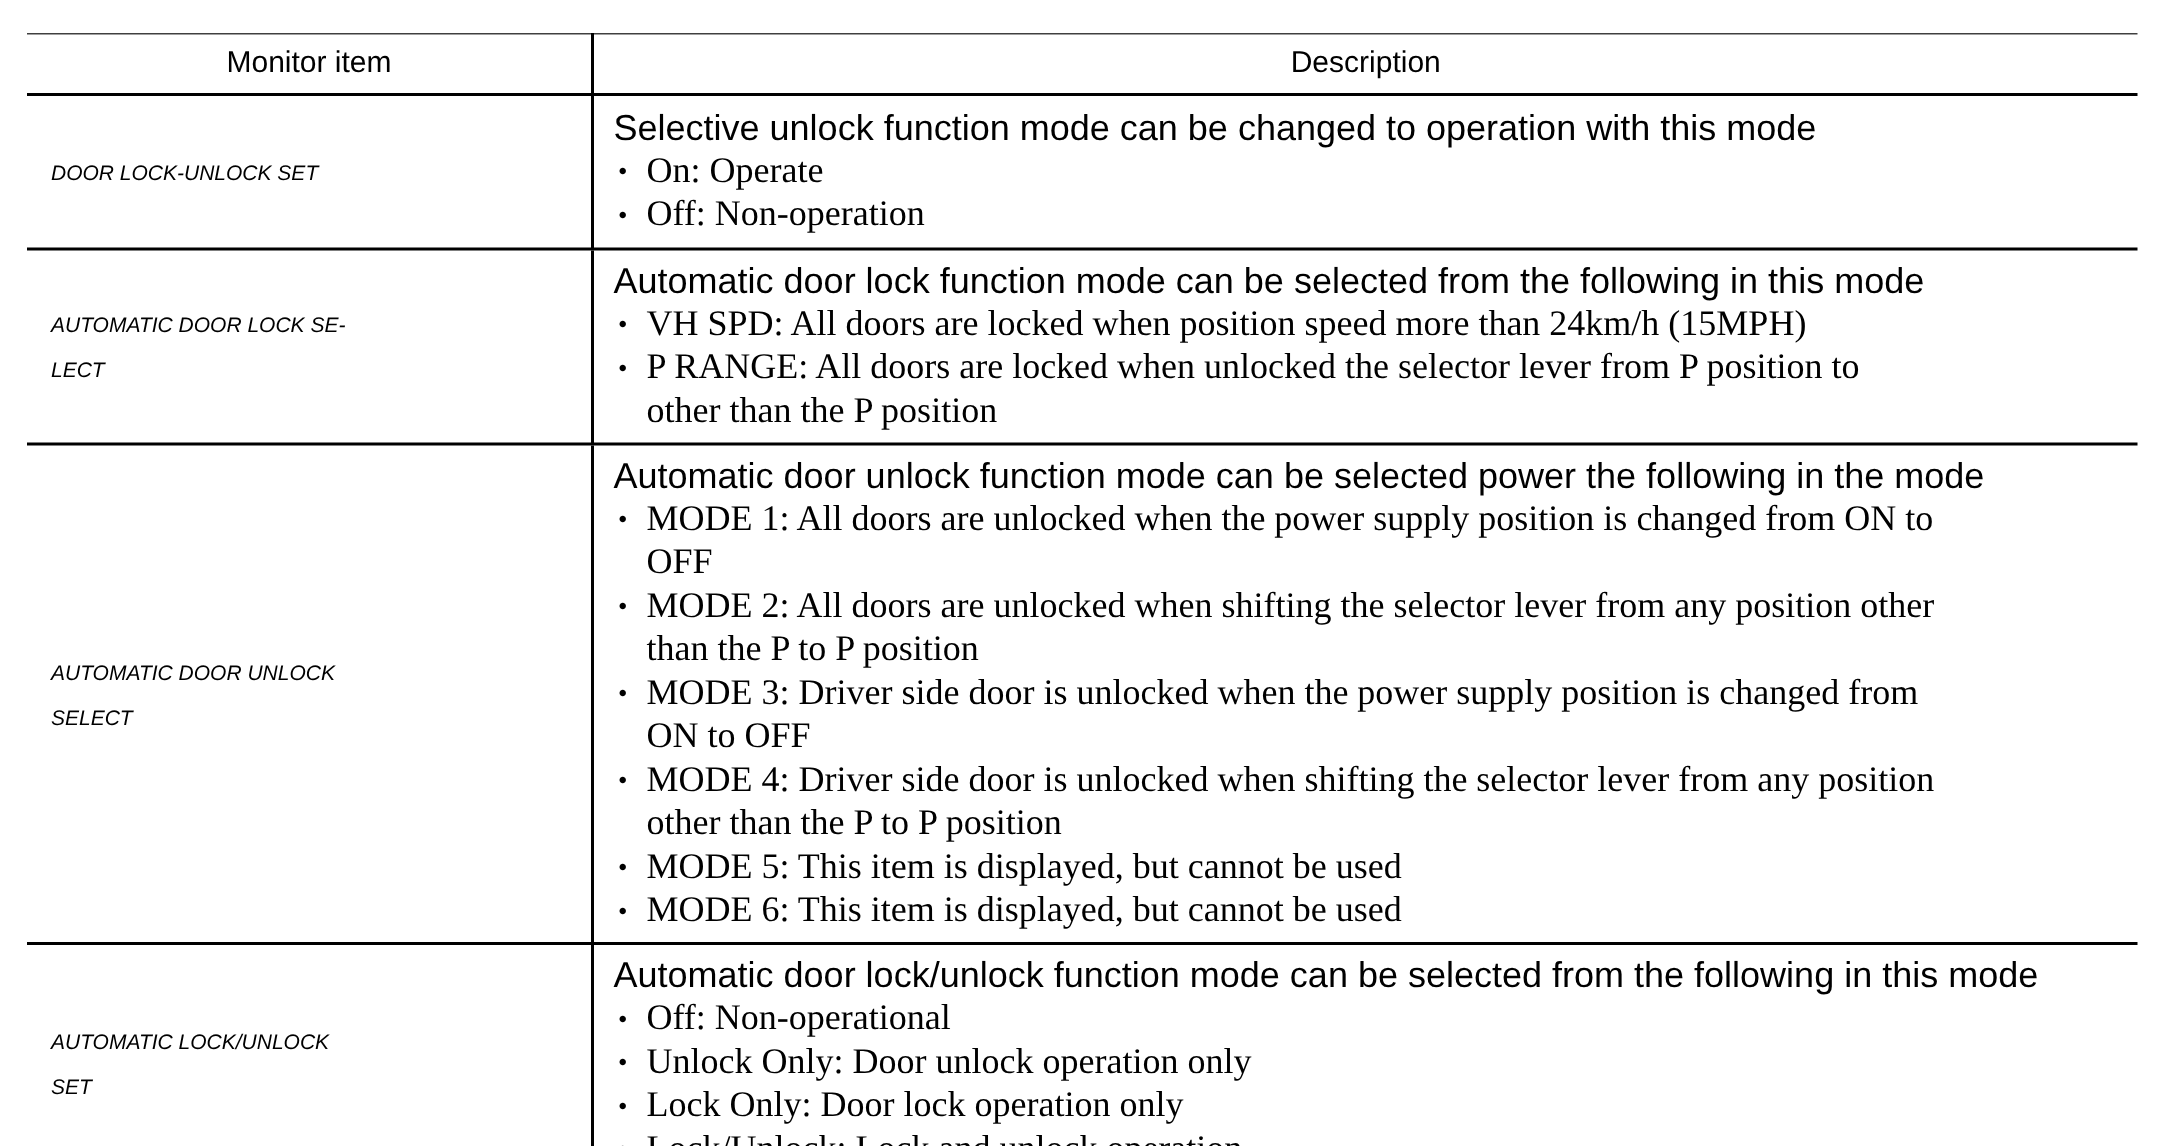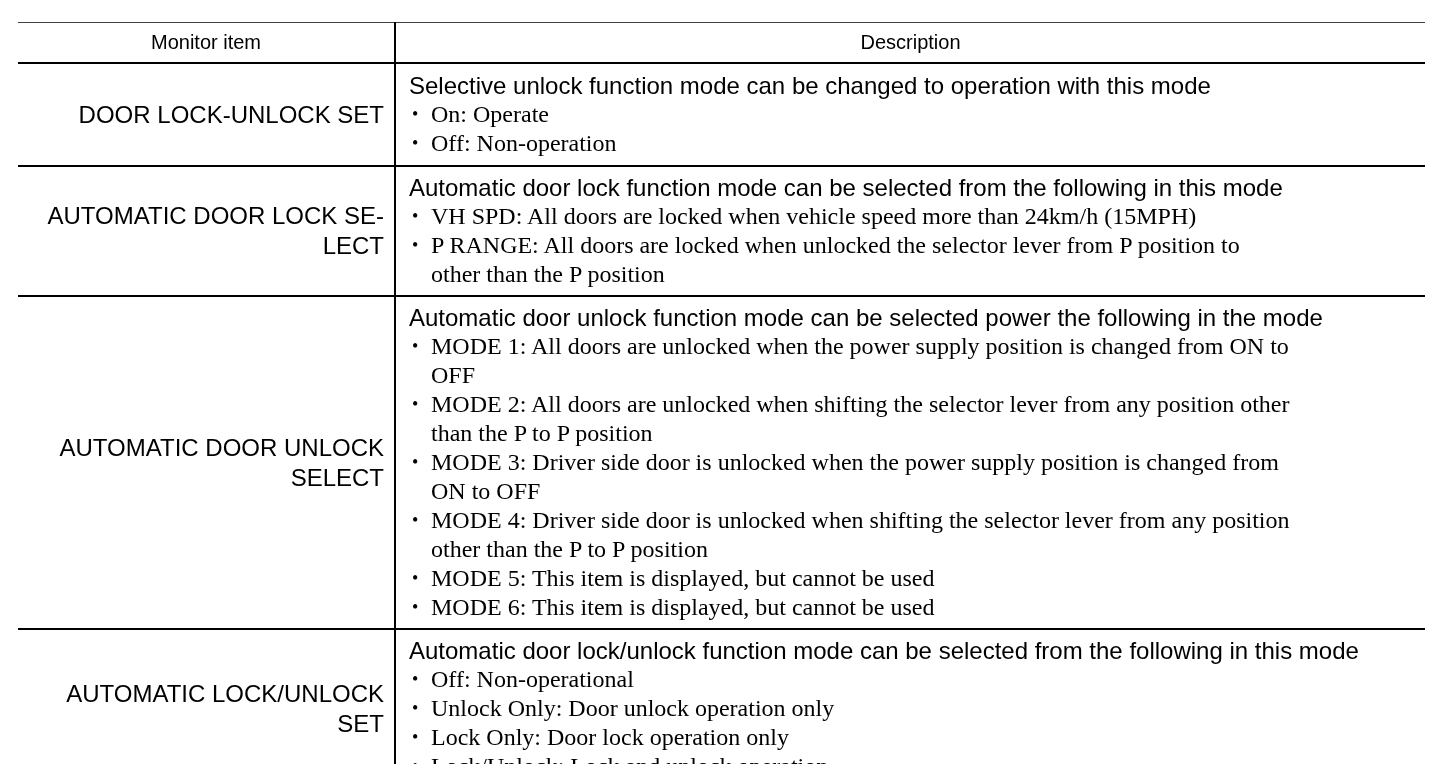--- a/index.html
+++ b/index.html
@@ -40,25 +40,26 @@
   }
   table.monitor-table th:first-child,
   table.monitor-table td:first-child {
     border-right: 2px solid #000;
   }
   table.monitor-table tbody td {
     border-top: 2px solid #000;
   }
   td.item-cell {
     vertical-align: middle;
-    text-align: right;
-    font-size: 24px;
+    text-align: left;
+    font-size: 14px;
     line-height: 30px;
     padding: 8px 10px 8px 16px;
     white-space: pre-line;
+    font-style: italic;
   }
   td.desc-cell {
     vertical-align: middle;
     text-align: left;
     font-size: 24px;
     line-height: 29px;
     padding: 6px 10px 6px 13px;
   }
   tr.row-1 { height: 103px; }
   tr.row-2 { height: 127px; }
@@ -112,21 +113,21 @@
             <li>Off: Non-operation</li>
           </ul>
         </td>
       </tr>
       <tr class="row-2">
         <td class="item-cell">AUTOMATIC DOOR LOCK SE-
 LECT</td>
         <td class="desc-cell">
           <span class="desc-intro">Automatic door lock function mode can be selected from the following in this mode</span>
           <ul class="bullet-list">
-            <li>VH SPD: All doors are locked when vehicle speed more than 24km/h (15MPH)</li>
+            <li>VH SPD: All doors are locked when position speed more than 24km/h (15MPH)</li>
             <li>P RANGE: All doors are locked when unlocked the selector lever from P position to other than the P position</li>
           </ul>
         </td>
       </tr>
       <tr class="row-3">
         <td class="item-cell">AUTOMATIC DOOR UNLOCK
 SELECT</td>
         <td class="desc-cell">
           <span class="desc-intro">Automatic door unlock function mode can be selected power the following in the mode</span>
           <ul class="bullet-list">

